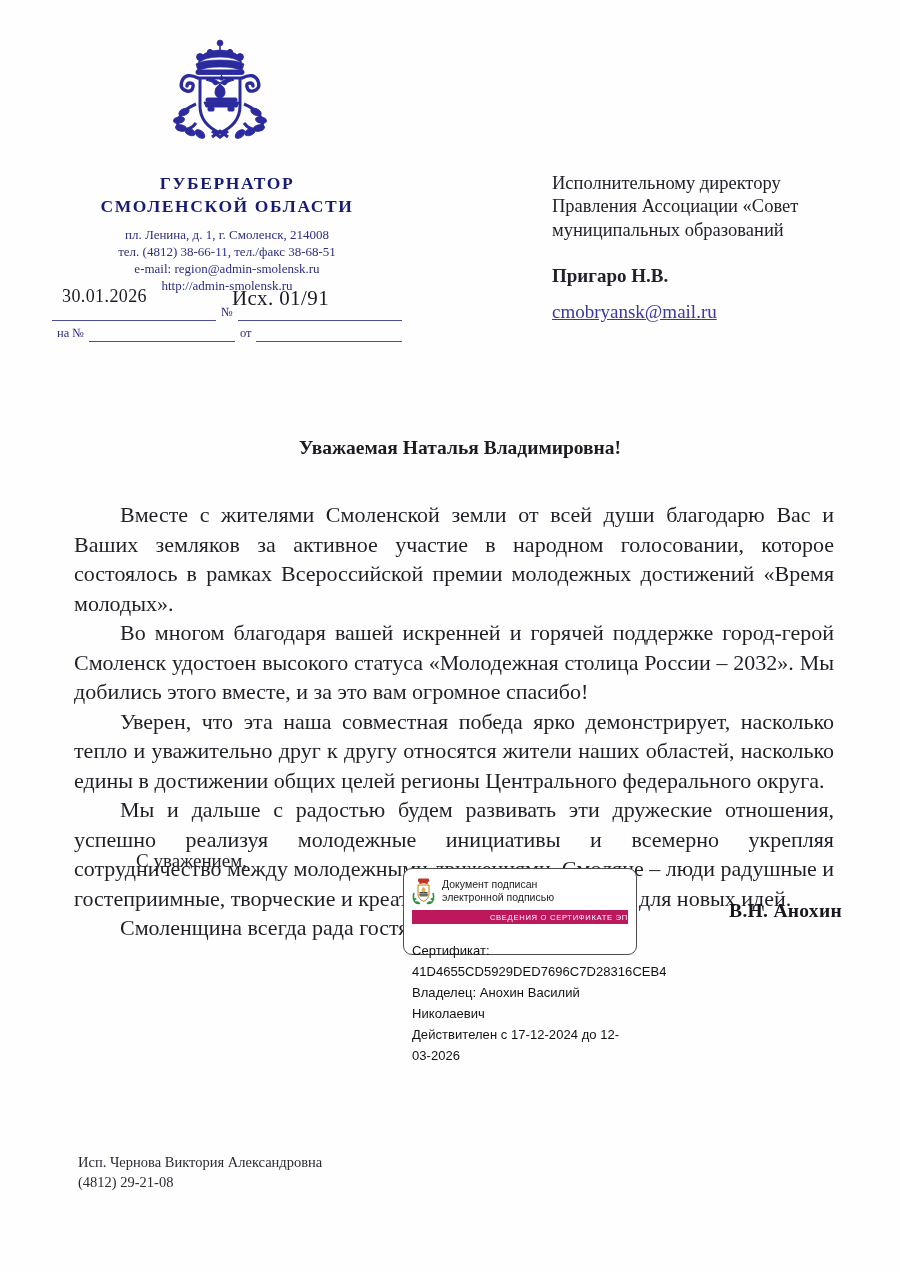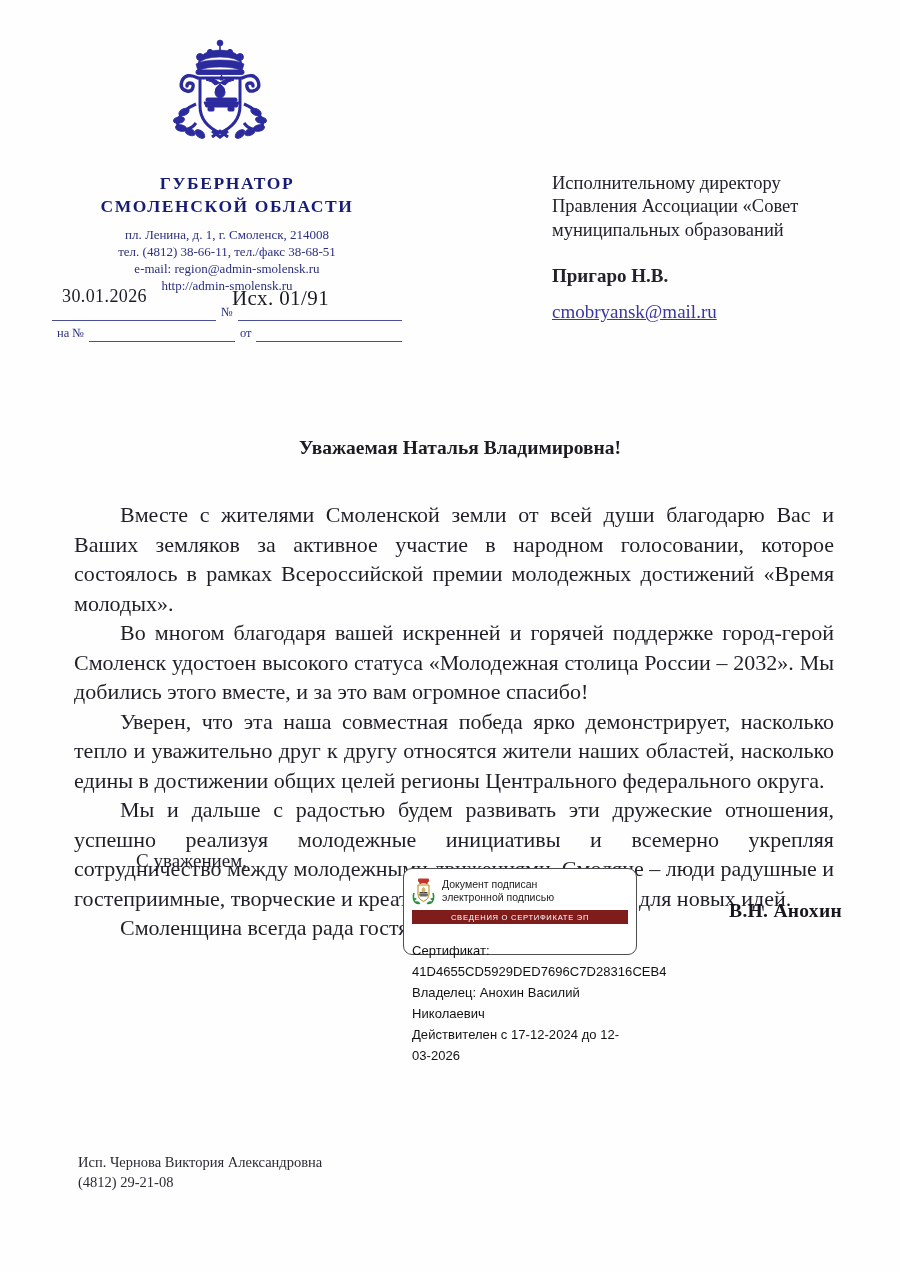--- a/index.html
+++ b/index.html
@@ -184,23 +184,23 @@
     height: 31px;
   }
   .esign-emblem { width: 23px; height: 28px; flex: 0 0 auto; }
   .esign-title {
     font-size: 10.5px;
     line-height: 1.22;
     color: #1b1b1b;
   }
   .esign-bar {
     margin-top: 4px;
-    background: #7f1d1d;
+    background: #be185d;
     color: #ffffff;
-    text-align: center;
+    text-align: right;
     font-size: 7.6px;
     letter-spacing: 0.7px;
     padding: 2.5px 0 2.5px 0;
   }
   .esign-lines {
     margin-top: 16px;
     font-size: 13px;
     line-height: 1.62;
     color: #111111;
     letter-spacing: 0.05px;

